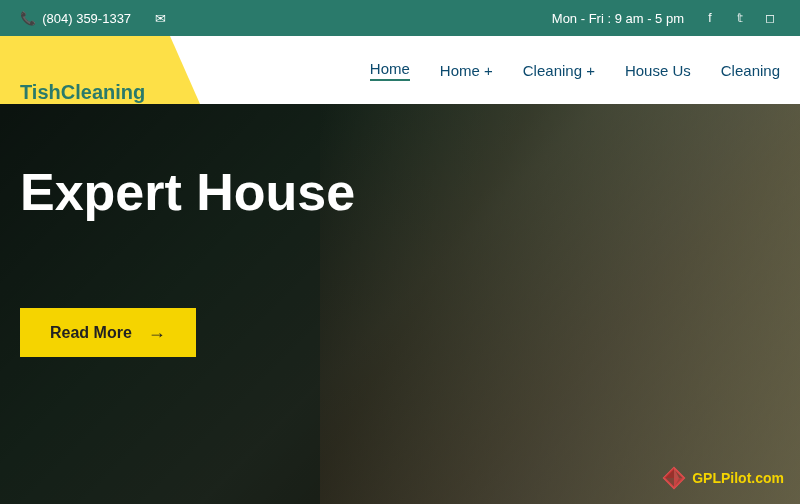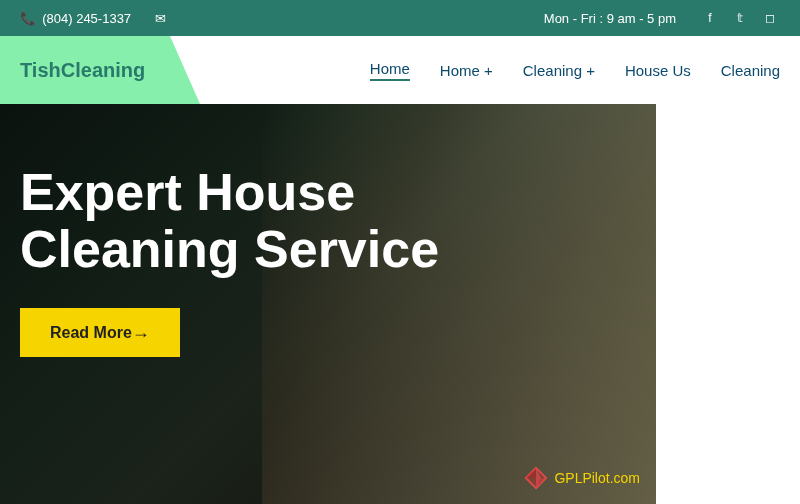--- a/index.html
+++ b/index.html
@@ -22,21 +22,21 @@
       align-items: center;
     }
     .topbar-item {
       display: flex;
       align-items: center;
       gap: 6px;
     }
     .topbar-right {
       display: flex;
       align-items: center;
-      gap: 24px;
+      gap: 16px;
     }
     .topbar-hours {
       font-size: 13px;
     }
     .social-icons {
       display: flex;
       gap: 10px;
       align-items: center;
     }
     .social-icon {
@@ -52,23 +52,23 @@
 
     
     .header {
       background: #fff;
       height: 68px;
       display: flex;
       align-items: stretch;
       position: relative;
     }
     .logo-area {
-      background: #86efac;
-      display: flex;
-      align-items: center;
+      background: #fde047;
+      display: flex;
+      align-items: flex-end;
       padding: 0 28px 0 20px;
       clip-path: polygon(0 0, 85% 0, 100% 100%, 0% 100%);
       min-width: 200px;
       position: relative;
     }
     .logo-text {
       font-size: 20px;
       font-weight: bold;
       color: #2a7a6b;
     }
@@ -91,21 +91,21 @@
       gap: 3px;
     }
     .nav-item.active {
       border-bottom: 2px solid #2a7a6b;
       padding-bottom: 2px;
     }
 
     
     .hero {
       position: relative;
-      width: 656px;
+      width: 800px;
       height: 400px;
       overflow: hidden;
       background: #222;
     }
     .hero-bg {
       position: absolute;
       inset: 0;
       background: linear-gradient(
         to right,
         rgba(0,0,0,0.75) 40%,
@@ -154,21 +154,21 @@
     .hero-btn {
       background: #f5d400;
       color: #222;
       border: none;
       padding: 14px 30px;
       font-size: 16px;
       font-weight: bold;
       cursor: pointer;
       display: flex;
       align-items: center;
-      gap: 0;
+      gap: 16px;
       text-transform: none;
       justify-content: center;
     }
     .hero-btn-arrow {
       font-size: 18px;
     }
 
     
     .watermark {
       position: absolute;
@@ -178,21 +178,21 @@
       align-items: center;
       gap: 6px;
       z-index: 3;
     }
     .watermark-logo {
       display: flex;
       align-items: center;
     }
     .watermark-text {
       font-size: 14px;
-      font-weight: normal;
+      font-weight: bold;
       color: #fff;
     }
     .watermark-text span {
       color: #f5d400;
     }
 
     
     .diamond-icon {
       width: 24px;
       height: 24px;
@@ -203,21 +203,21 @@
       font-size: 13px;
     }
   </style>
 </head>
 <body>
 
 <div class="topbar">
   <div class="topbar-left">
     <div class="topbar-item">
       <span class="phone-icon">📞</span>
-      <span>(804) 245-1337</span>
+      <span>(804) 359-1337</span>
     </div>
     <div class="topbar-item">
       <span class="email-icon">✉</span>
     </div>
   </div>
   <div class="topbar-right">
     <span class="topbar-hours">Mon - Fri : 9 am - 5 pm</span>
     <div class="social-icons">
       <div class="social-icon">f</div>
       <div class="social-icon">𝕥</div>
@@ -239,21 +239,21 @@
   </nav>
 </div>
 
 <div class="hero">
   <div class="hero-bg"></div>
   <div class="hero-person"></div>
 
   <div class="hero-content">
     <h1 class="hero-title">
       <span>Expert House</span><br>
-      <span>Cleaning Service</span><br>
+      <br>
     </h1>
     <button class="hero-btn">
       <span>Read More</span>
       <span class="hero-btn-arrow">→</span>
     </button>
   </div>
 
   <div class="watermark">
     <div class="watermark-logo">
       <svg class="diamond-icon" viewBox="0 0 24 24">

